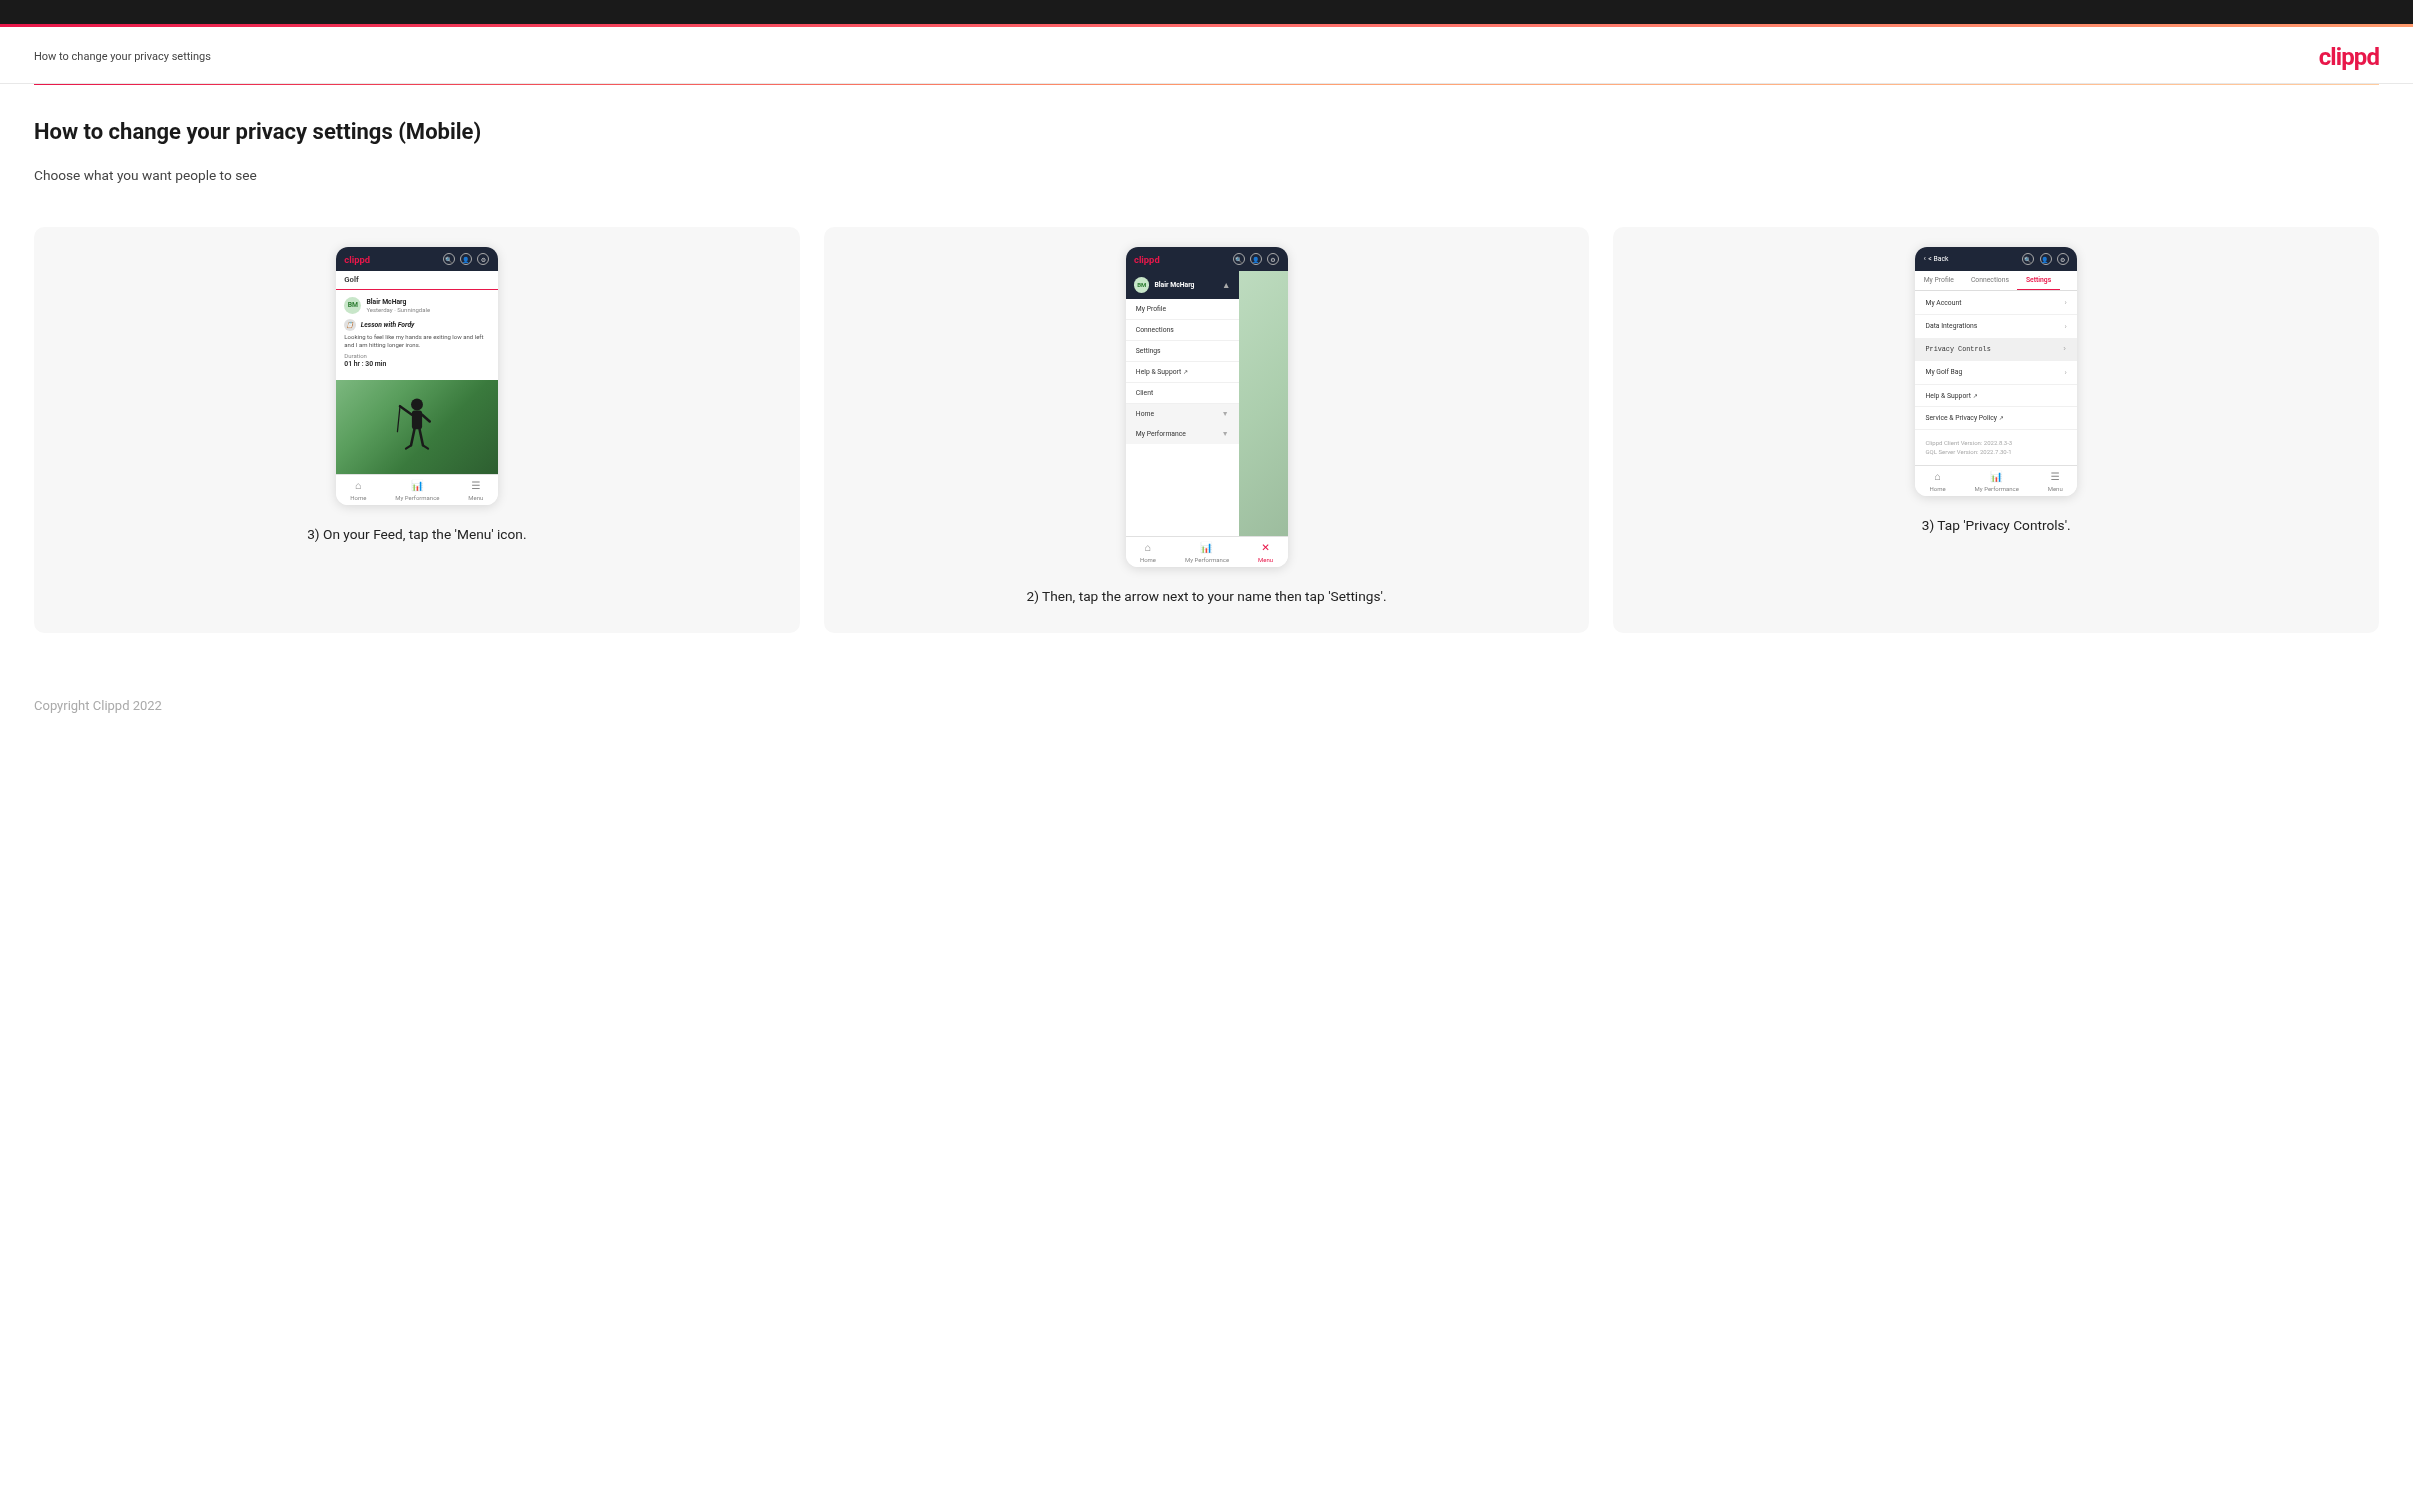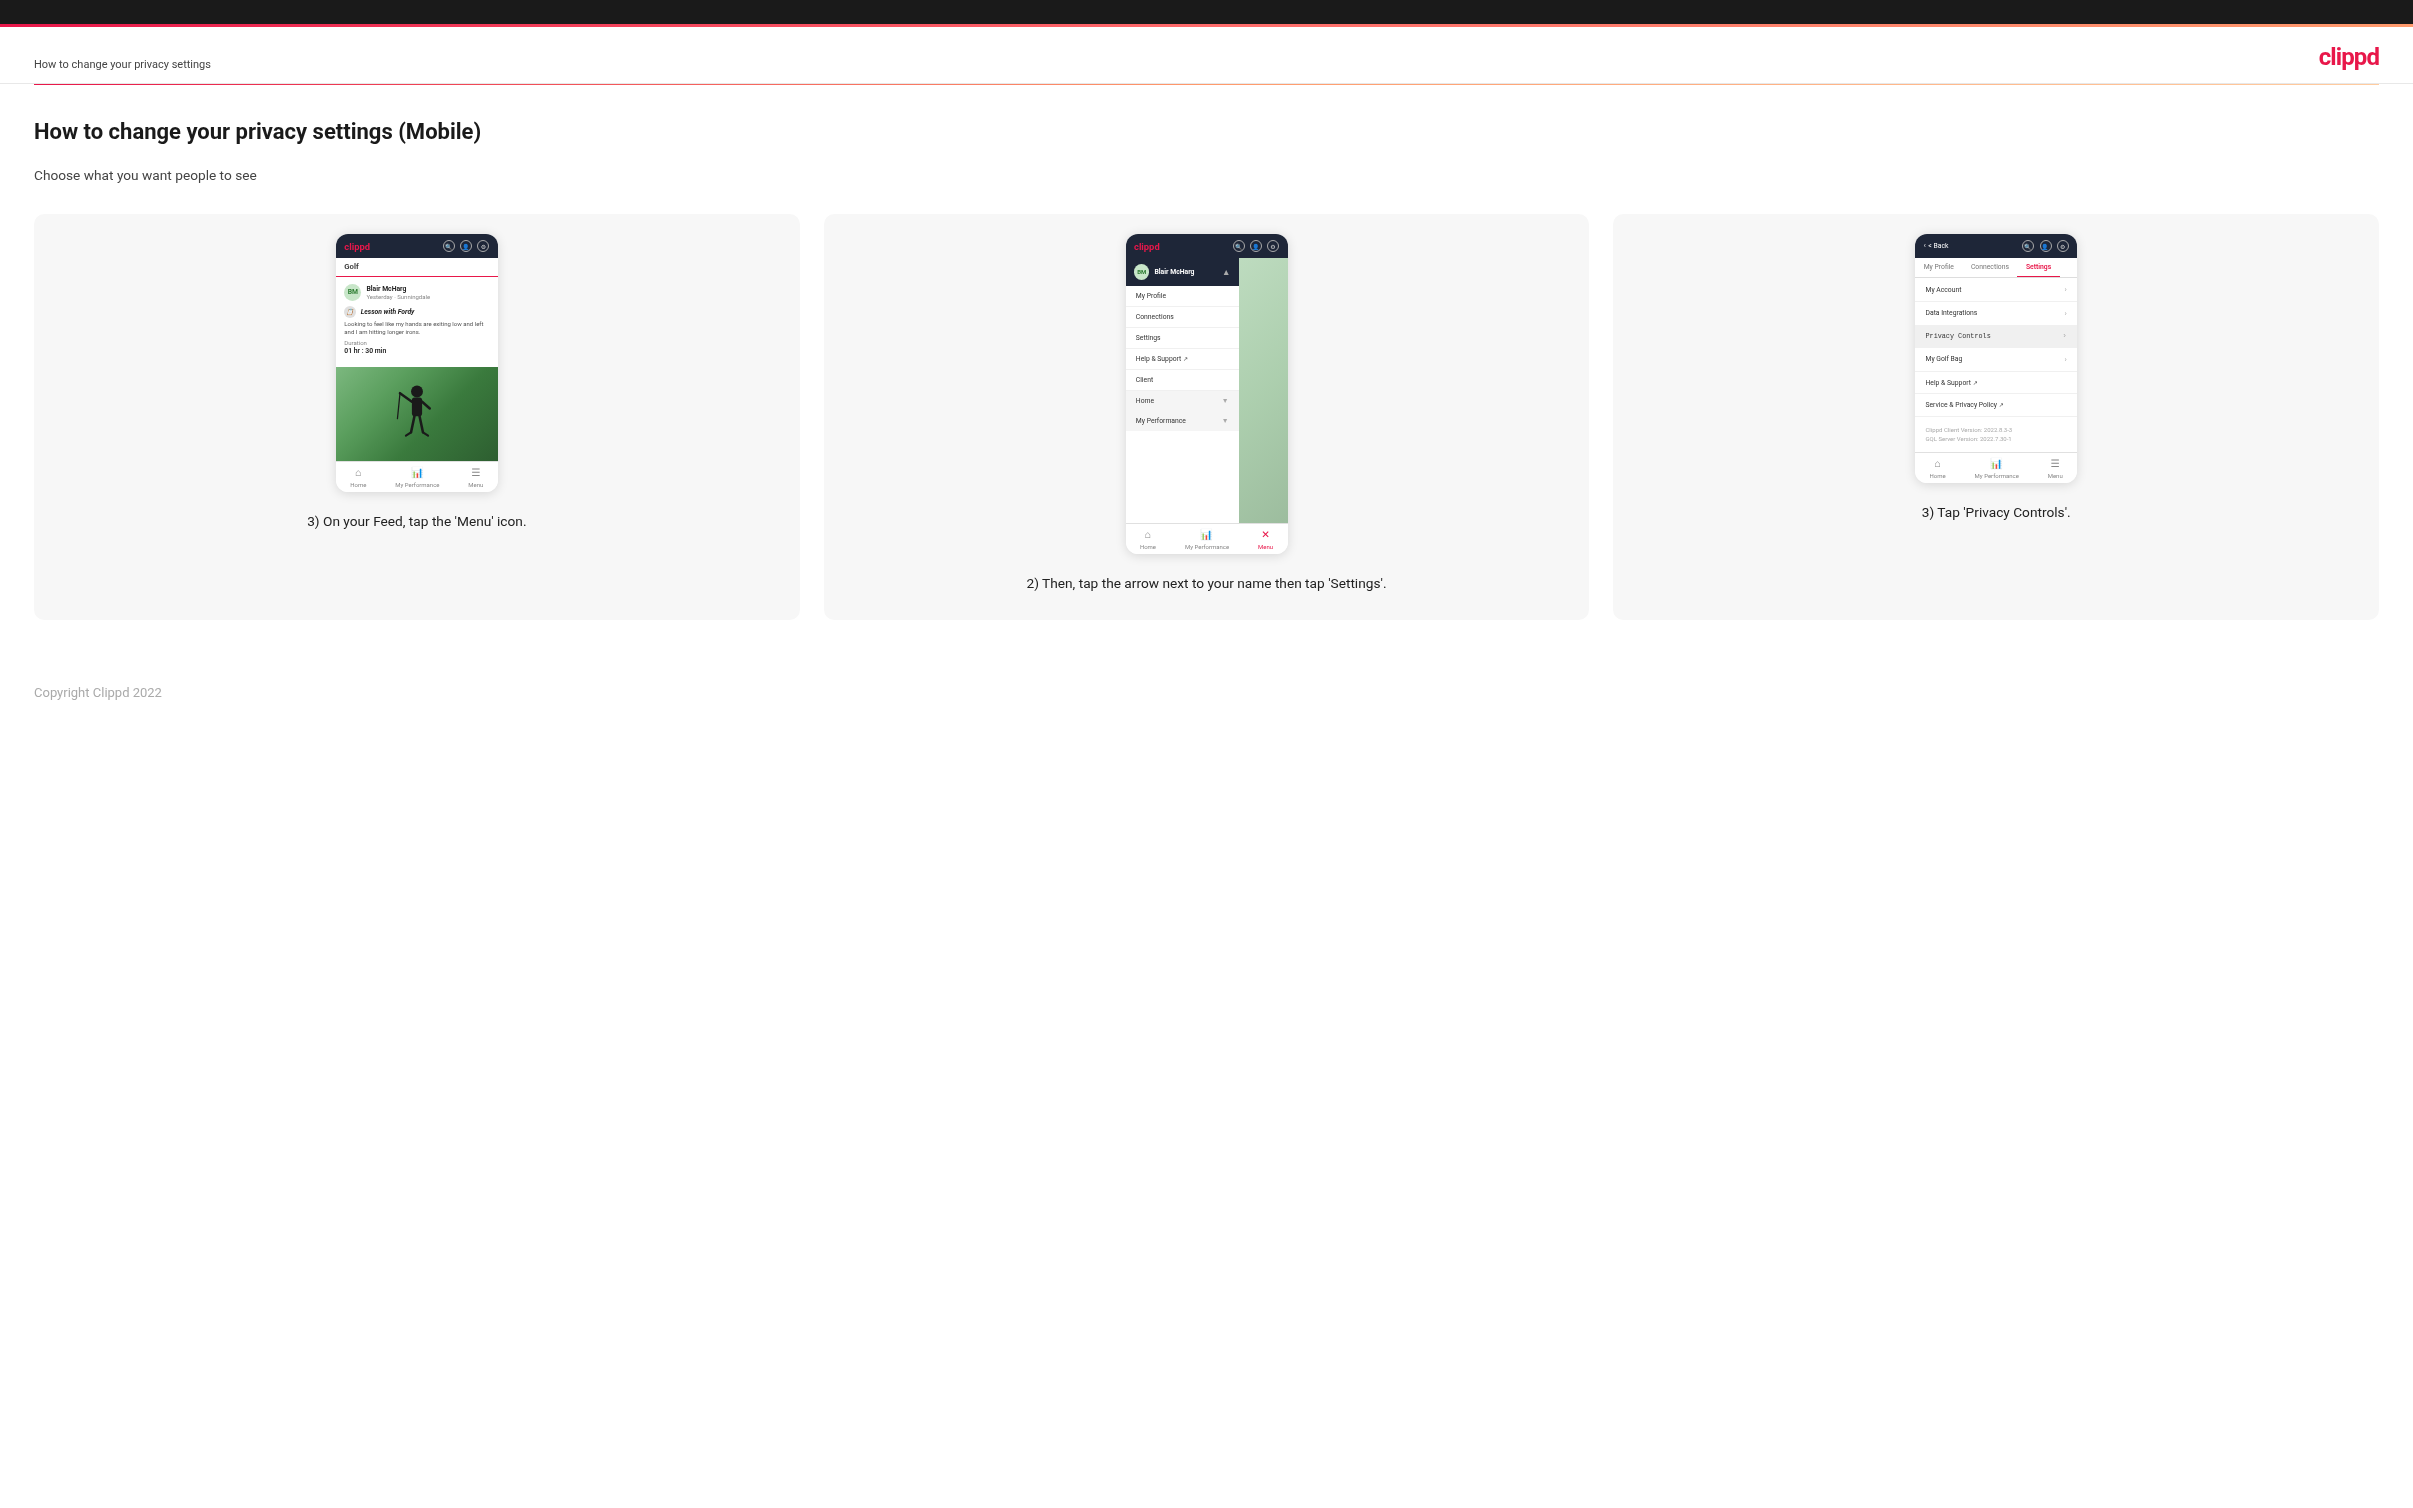--- a/index.html
+++ b/index.html
@@ -20,21 +20,21 @@
     
     .accent-line {
       height: 3.4px;
       background: linear-gradient(to right, #e8174a, #ff6b6b, #ff9a6c);
       width: 100%;
     }
 
     
     .header {
       display: flex;
-      align-items: flex-end;
+      align-items: center;
       justify-content: space-between;
       padding: 15.4px 34px 12px 34px;
       border-bottom: 0.9px solid #e8e8e8;
     }
 
     .header-title {
       font-size: 11px;
       color: #444;
       font-weight: 400;
     }
@@ -61,21 +61,21 @@
     .page-heading {
       font-size: 22px;
       font-weight: 700;
       color: #1a1a1a;
       margin-bottom: 23px;
     }
 
     .page-subheading {
       font-size: 13.7px;
       color: #444;
-      margin-bottom: 31px;
+      margin-bottom: 44px;
     }
 
     
     .steps-container {
       display: flex;
       gap: 24px;
       align-items: stretch;
     }
 
     .step-card {

